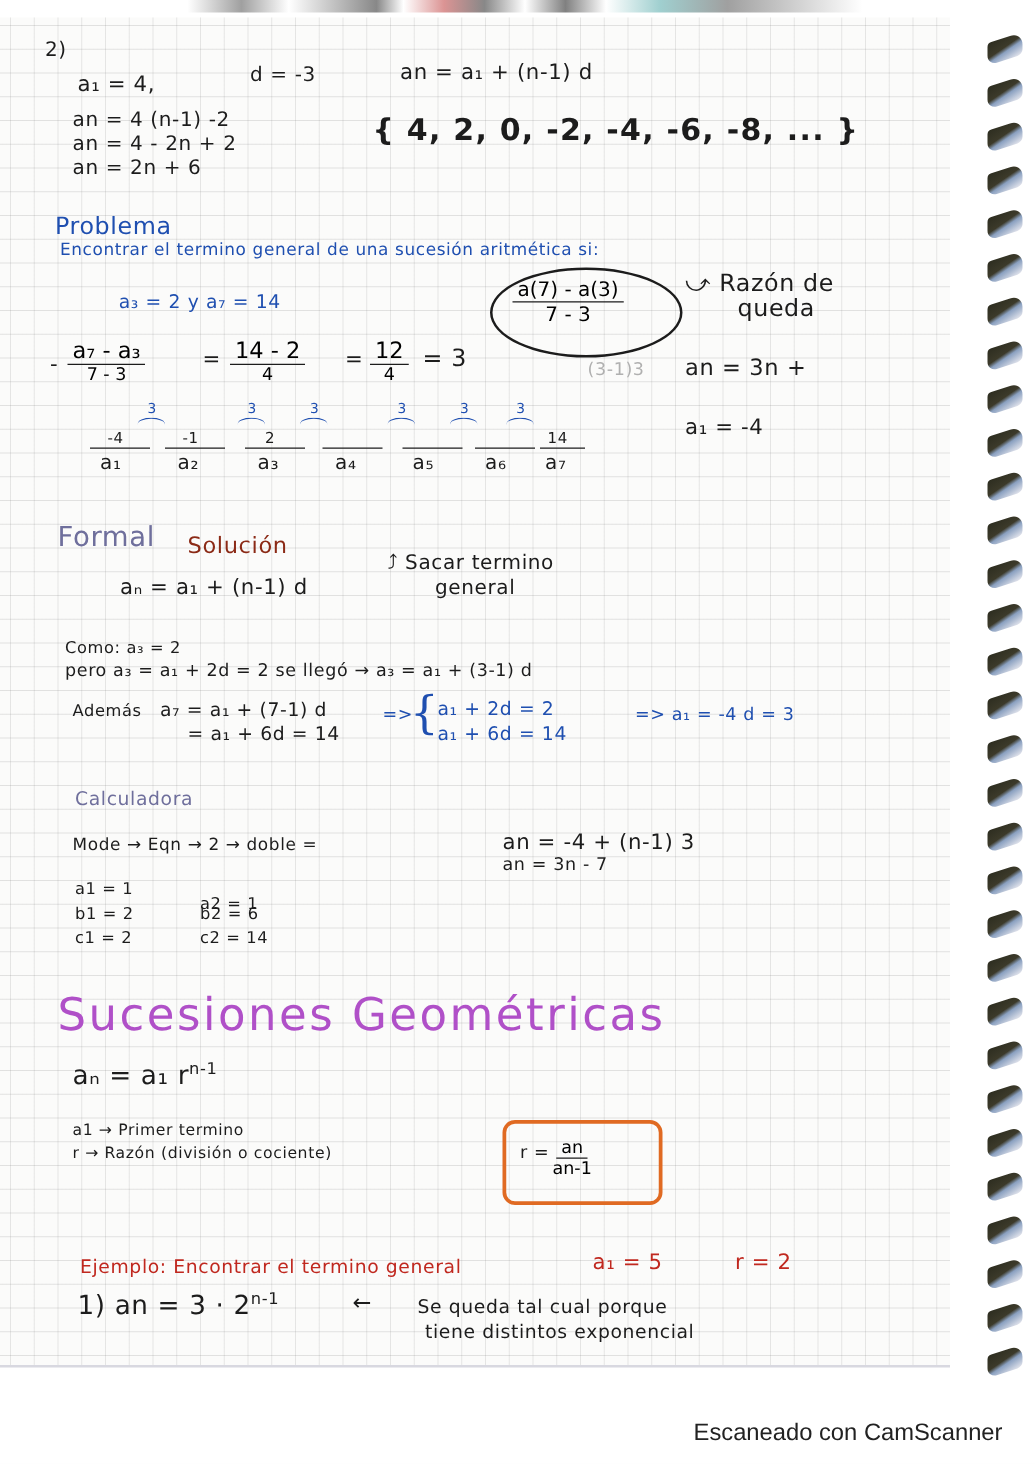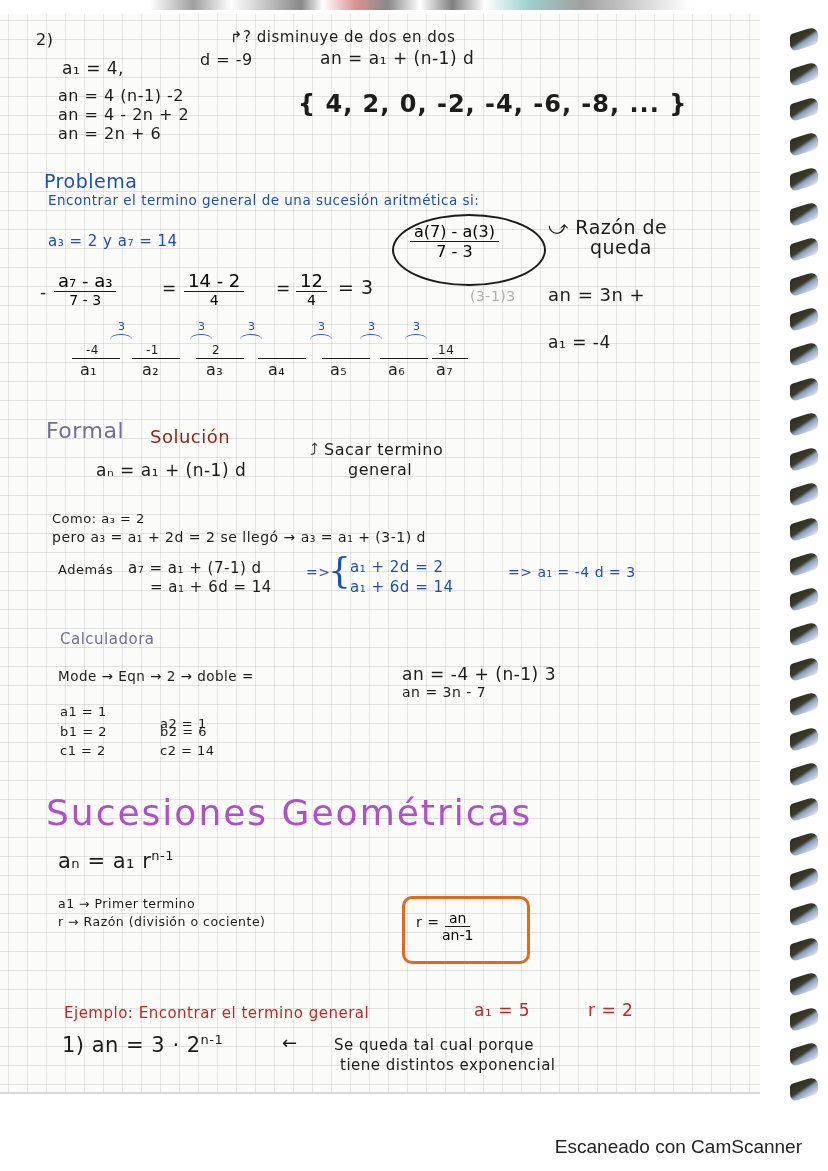--- a/index.html
+++ b/index.html
@@ -54,32 +54,31 @@
   .blank { position: absolute; border-bottom: 1.5px solid #1c1c1c; width: 48px; }
 </style>
 </head>
 <body>
 
 <div class="topstrip"></div>
 
 <div class="page">
 
   <div class="t hand" style="left:36px;top:16px;font-size:16px;">2)</div>
-  <div class="t hand" style="left:230px;top:14px;font-size:15px;">↱? disminuye de dos en dos</div>
   <div class="t hand" style="left:62px;top:44px;font-size:17px;">a₁ = 4,</div>
-  <div class="t hand" style="left:200px;top:36px;font-size:16px;">d = -9</div>
+  <div class="t hand" style="left:200px;top:36px;font-size:16px;">d = -3</div>
   <div class="t hand" style="left:320px;top:34px;font-size:17px;">an = a₁ + (n-1) d</div>
   <div class="t hand" style="left:58px;top:72px;font-size:16px;">an = 4 (n-1) -2</div>
   <div class="t hand" style="left:58px;top:91px;font-size:16px;">an = 4 - 2n + 2</div>
   <div class="t hand" style="left:58px;top:110px;font-size:16px;">an = 2n + 6</div>
   <div class="t hand" style="left:298px;top:76px;font-size:24px;letter-spacing:1px;font-weight:bold;">{ 4, 2, 0, -2, -4, -6, -8, ... }</div>
 
   <div class="t hand blue" style="left:44px;top:156px;font-size:19px;">Problema</div>
   <div class="t hand blue" style="left:48px;top:178px;font-size:13.5px;">Encontrar el termino general de una sucesión aritmética si:</div>
-  <div class="t hand blue" style="left:48px;top:218px;font-size:15px;">a₃ = 2 y a₇ = 14</div>
+  <div class="t hand blue" style="left:48px;top:218px;font-size:15px;padding-left:47px;">a₃ = 2 y a₇ = 14</div>
 
   <div class="ellipse" style="left:392px;top:200px;width:150px;height:68px;"></div>
   <div class="frac" style="left:410px;top:208px;font-size:16px;">
     <span class="num">a(7) - a(3)</span>
     <span class="den">7 - 3</span>
   </div>
   <div class="t hand" style="left:548px;top:202px;font-size:19px;">⤻ Razón de</div>
   <div class="t hand" style="left:590px;top:222px;font-size:19px;">queda</div>
 
   <div class="t hand" style="left:40px;top:268px;font-size:17px;">-</div>

